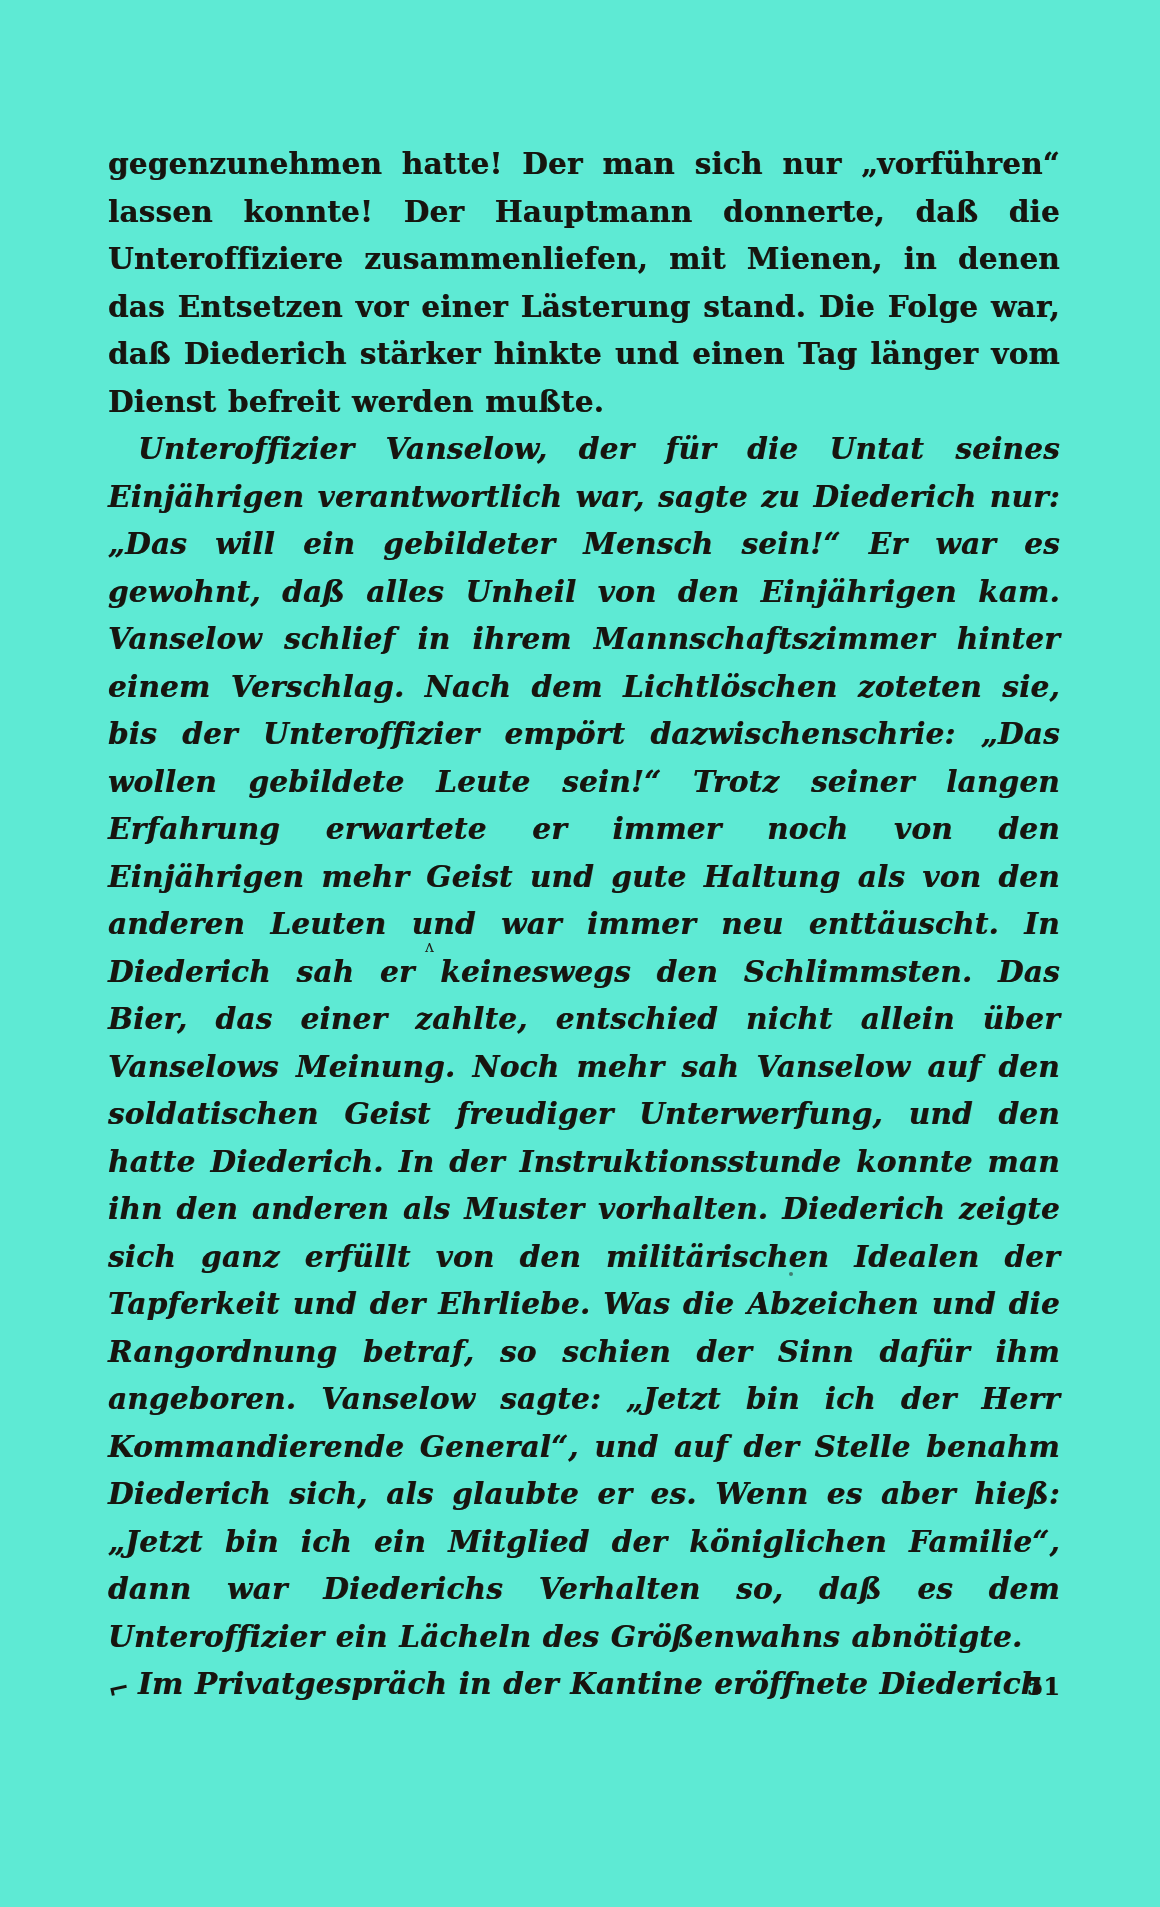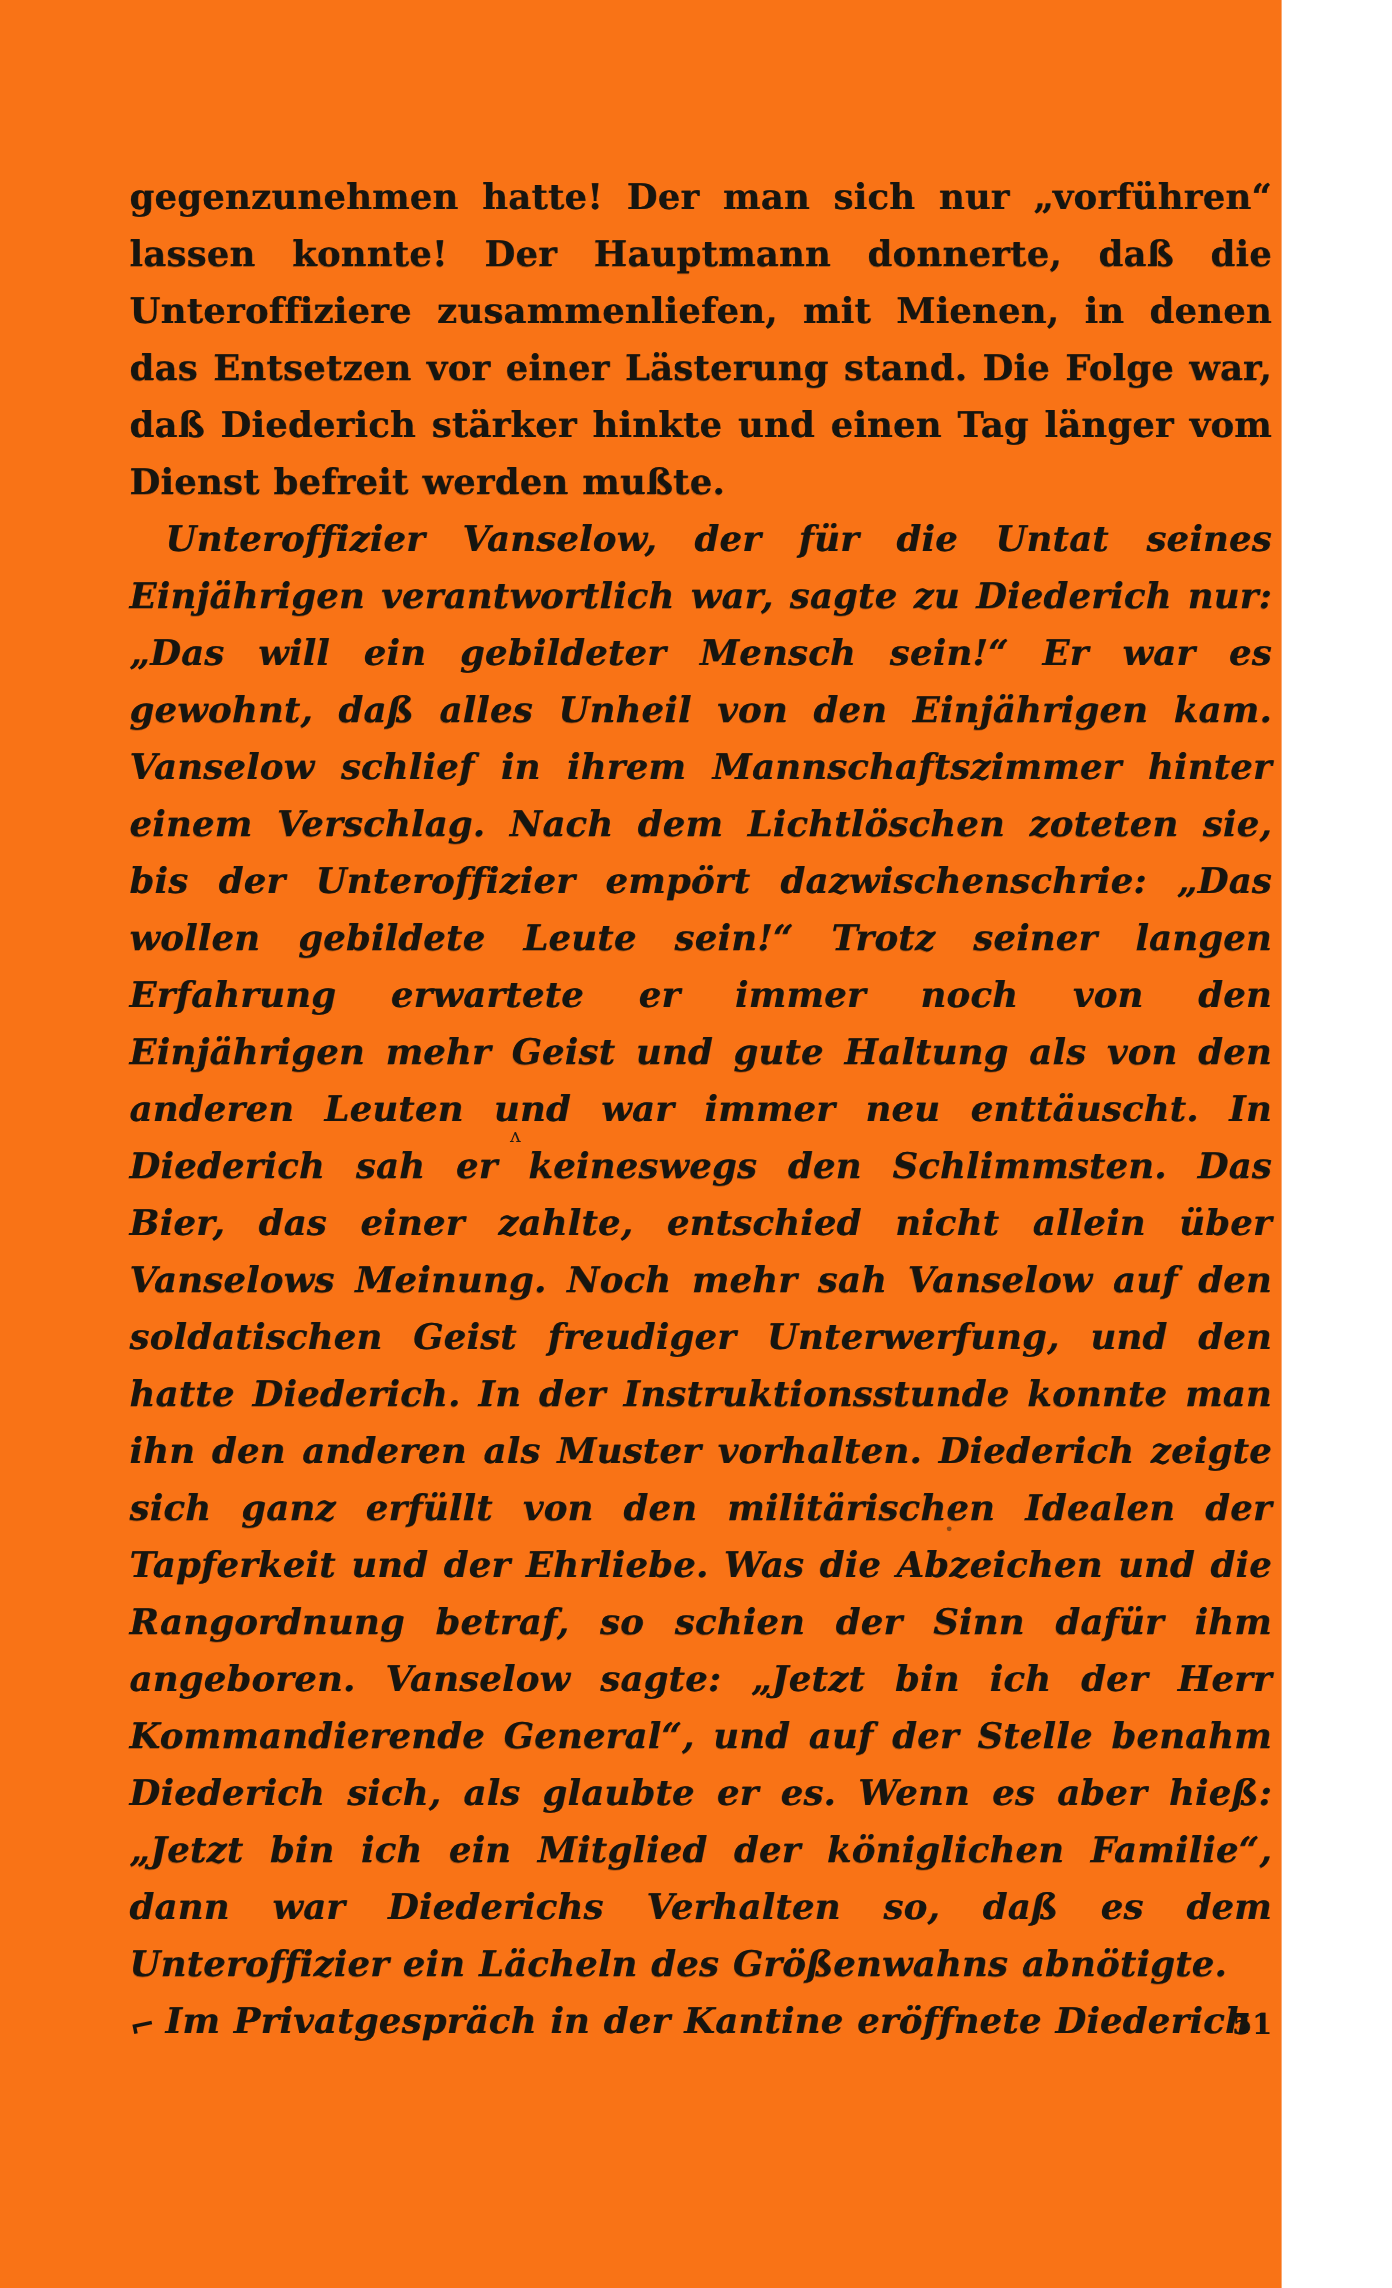--- a/index.html
+++ b/index.html
@@ -11,23 +11,23 @@
     width: 1160px;
     height: 1907px;
     position: relative;
     overflow: hidden;
     font-family: "DejaVu Serif", serif;
   }
   .page {
     position: absolute;
     left: 0;
     top: 0;
-    width: 1068px;
+    width: 1160px;
     height: 1907px;
-    background: #f97316;
+    background: #5eead4;
   }
   .text-block {
     position: absolute;
     left: 108px;
     top: 140px;
     width: 952px;
   }
   p.para {
     margin: 0;
     font-family: "DejaVu Serif", serif;

